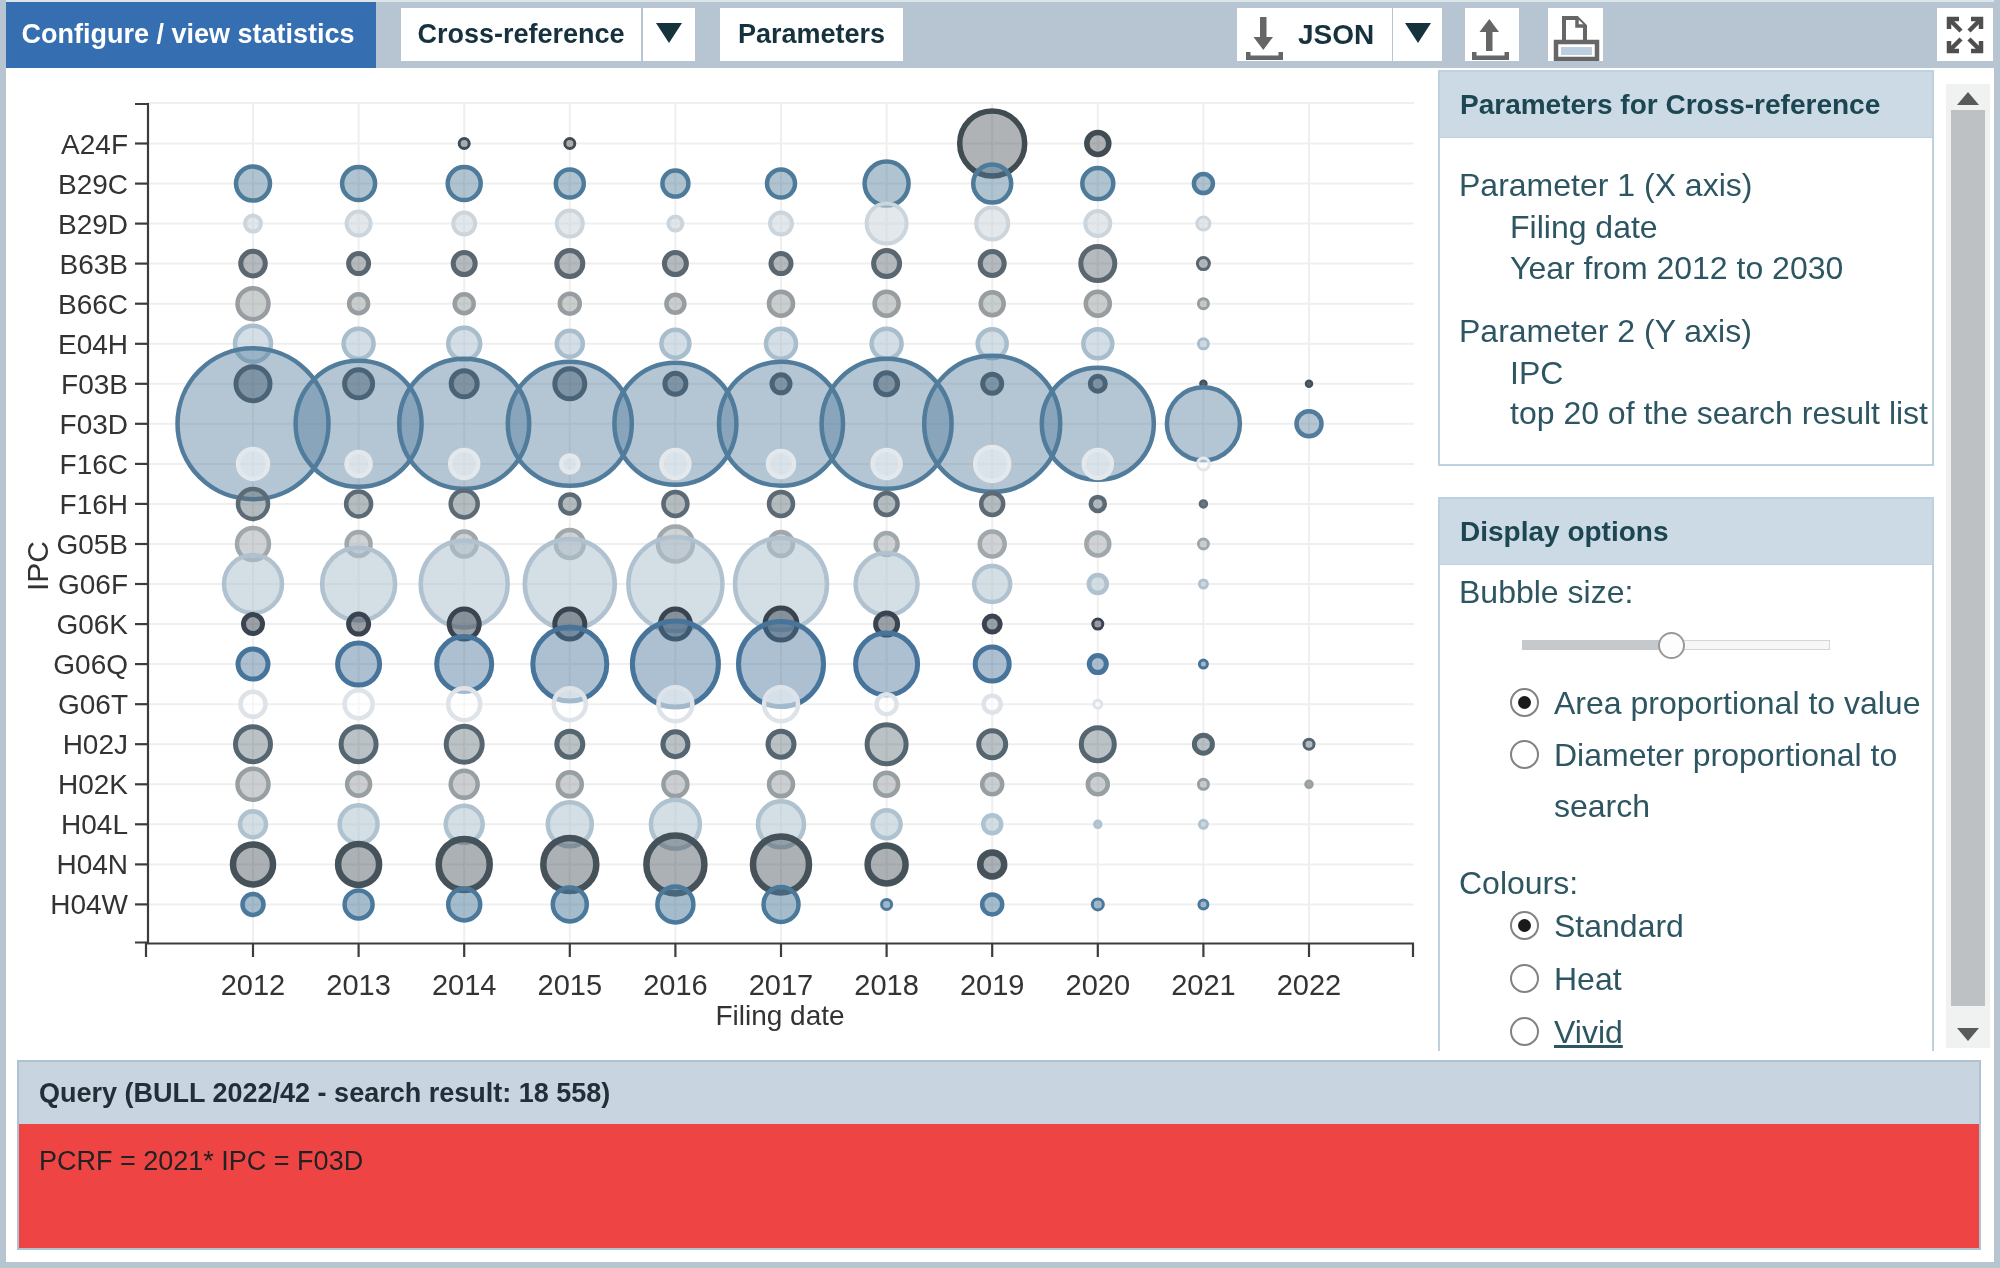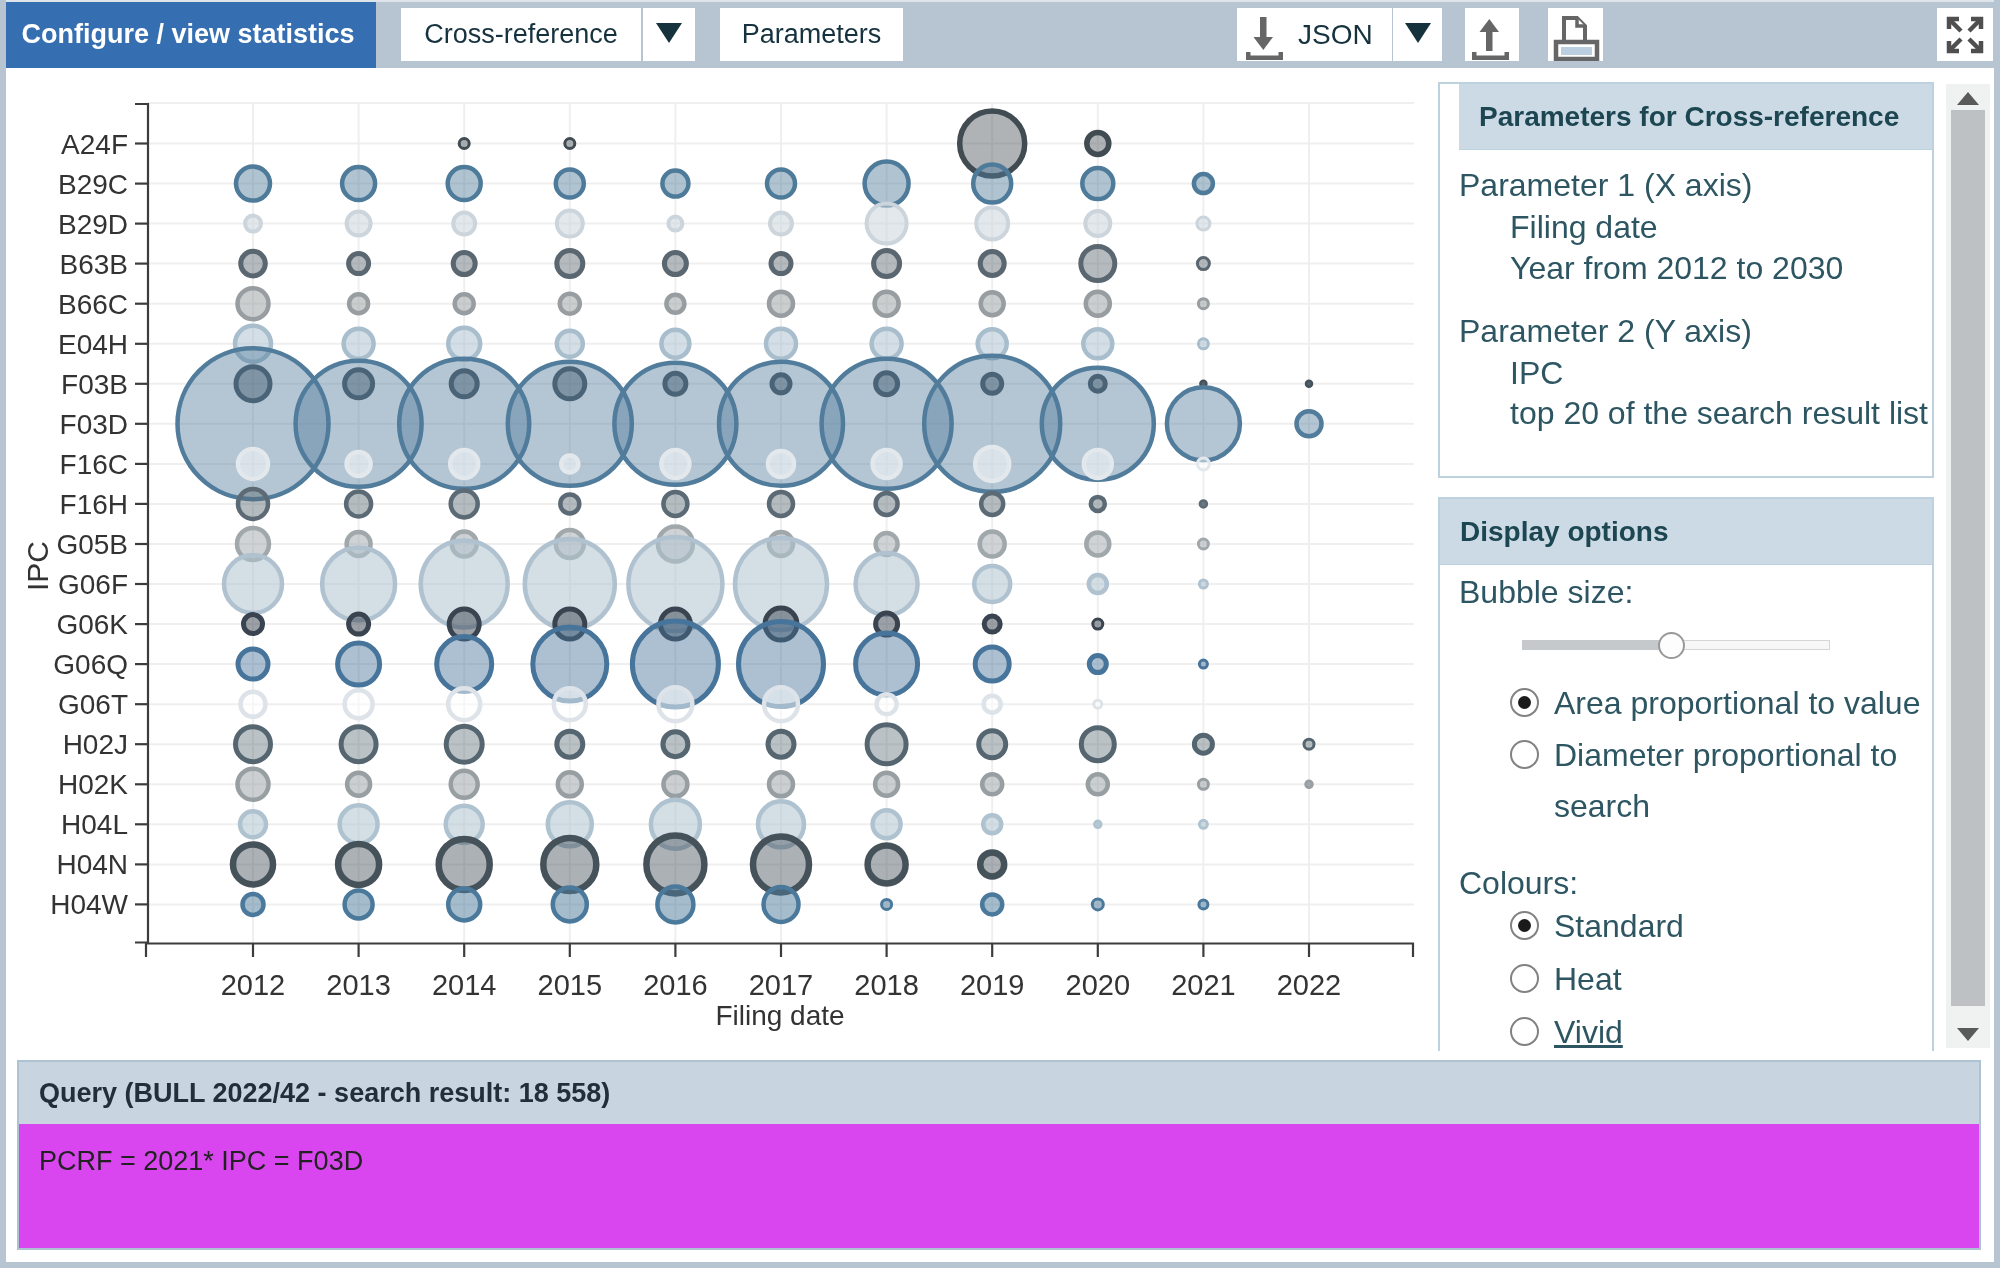--- a/index.html
+++ b/index.html
@@ -1,29 +1,29 @@
 <!DOCTYPE html>
 <html><head><meta charset="utf-8">
 <style>
 * { margin:0; padding:0; box-sizing:border-box; }
 html,body { width:2000px; height:1268px; font-family:"Liberation Sans", sans-serif; background:#fff; overflow:hidden; }
 .abs { position:absolute; }
 #frame-l { left:0; top:0; width:6px; height:1268px; background:#b6c5d1; }
 #frame-r { left:1994px; top:0; width:6px; height:1268px; background:#b6c5d1; }
 #frame-b { left:0; top:1262px; width:2000px; height:6px; background:#b6c5d1; }
 #toolbar { left:0; top:0; width:2000px; height:68px; background:#b6c5d1; border-top:2px solid #dde5ea; }
-.tbtn { position:absolute; top:6px; height:53px; background:#fff; color:#16323e; font-weight:normal; font-size:27px; text-align:center; line-height:53px; }
+.tbtn { position:absolute; top:6px; height:53px; background:#fff; color:#16323e; font-weight:bold; font-size:27px; text-align:center; line-height:53px; }
 #tab-blue { position:absolute; left:0; top:0; width:376px; height:66px; background:#356fb2; color:#fff; font-weight:bold; font-size:27px; text-align:center; line-height:64px; }
 .tri-down { display:inline-block; width:0; height:0; border-left:13px solid transparent; border-right:13px solid transparent; border-top:20px solid #16323c; vertical-align:middle; }
 .panel { position:absolute; background:#fff; border:2px solid #bdd2de; }
 .phead { background:#cbdae5; height:66px; line-height:66px; padding-left:20px; font-weight:bold; font-size:28px; color:#1c4651; border-bottom:1px solid #bdd2de; }
 .ptxt { position:absolute; font-size:32px; color:#2d5662; white-space:nowrap; }
 .radio { position:absolute; width:29px; height:29px; border:2.5px solid #828282; border-radius:50%; background:#fff; }
 .radio.sel::after { content:""; position:absolute; left:5.5px; top:5.5px; width:13px; height:13px; border-radius:50%; background:#1a1a1a; }
-#qbox { left:17px; top:1060px; width:1964px; height:190px; background:#d946ef; border:2px solid #aec3d2; }
+#qbox { left:17px; top:1060px; width:1964px; height:190px; background:#ef4444; border:2px solid #aec3d2; }
 #qhead { height:62px; background:#c8d5e1; line-height:62px; padding-left:20px; font-weight:bold; font-size:27px; color:#222f38; }
 #qbody { padding:22px 0 0 20px; font-size:27px; color:#222; }
 #sbar { left:1946px; top:84px; width:44px; height:964px; background:#f0f1f1; }
 .sarrow { position:absolute; left:0; width:44px; height:28px; }
 .sarrow .t { position:absolute; left:11px; width:0; height:0; }
 #sthumb { position:absolute; left:5px; top:26px; width:34px; height:896px; background:#bdc1c4; }
 </style></head>
 <body>
 <svg class="abs" style="left:0;top:0" width="2000" height="1268" font-family="Liberation Sans, sans-serif">
 <line x1="147.0" y1="103.0" x2="1414.0" y2="103.0" stroke="#efefef" stroke-width="2"></line>
@@ -362,21 +362,21 @@
             <path d="M30 8 H40 V18"></path>
             <path d="M39 9 L28 20"></path>
             <path d="M40 30 V40 H30"></path>
             <path d="M39 39 L28 28"></path>
             <path d="M18 40 H8 V30"></path>
             <path d="M9 39 L20 28"></path>
           </g>
         </svg></span>
     </div>
 </div>
-<div class="panel" style="left:1438px; top:82px; width:496px; height:396px;padding-left:19px;">
+<div class="panel" style="left:1438px; top:70px; width:496px; height:396px;">
   <div class="phead">Parameters for Cross-reference</div>
 </div>
 <div class="ptxt" style="left:1459px; top:167px;">Parameter 1 (X axis)</div>
 <div class="ptxt" style="left:1510px; top:209px;">Filing date</div>
 <div class="ptxt" style="left:1510px; top:250px;">Year from 2012 to 2030</div>
 <div class="ptxt" style="left:1459px; top:313px;">Parameter 2 (Y axis)</div>
 <div class="ptxt" style="left:1510px; top:355px;">IPC</div>
 <div class="ptxt" style="left:1510px; top:395px;">top 20 of the search result list</div>
 <div class="panel" style="left:1438px; top:497px; width:496px; height:554px; border-bottom:none;">
   <div class="phead">Display options</div>

